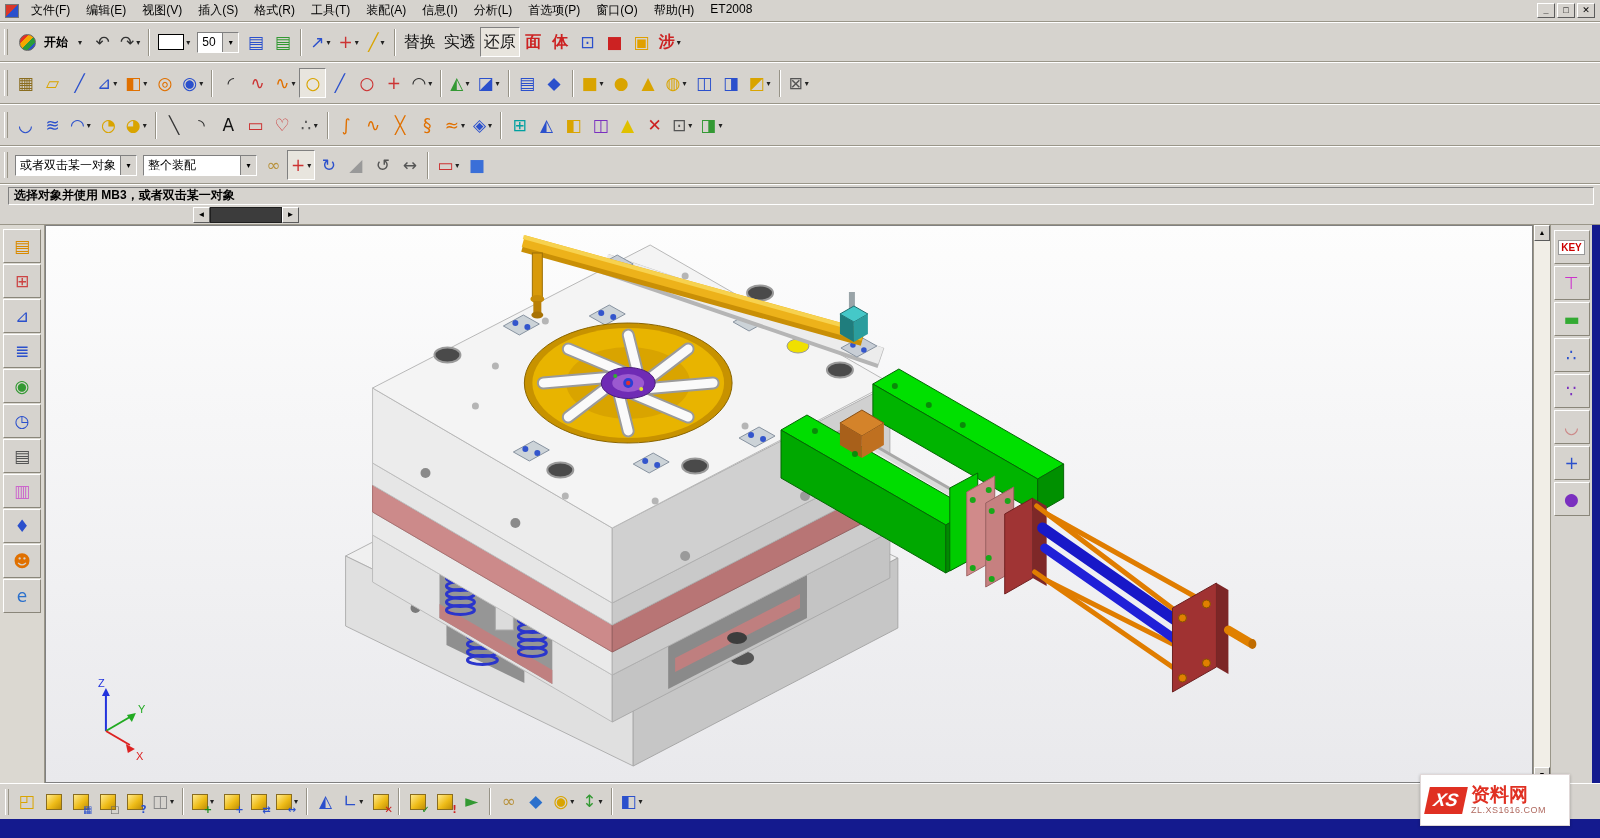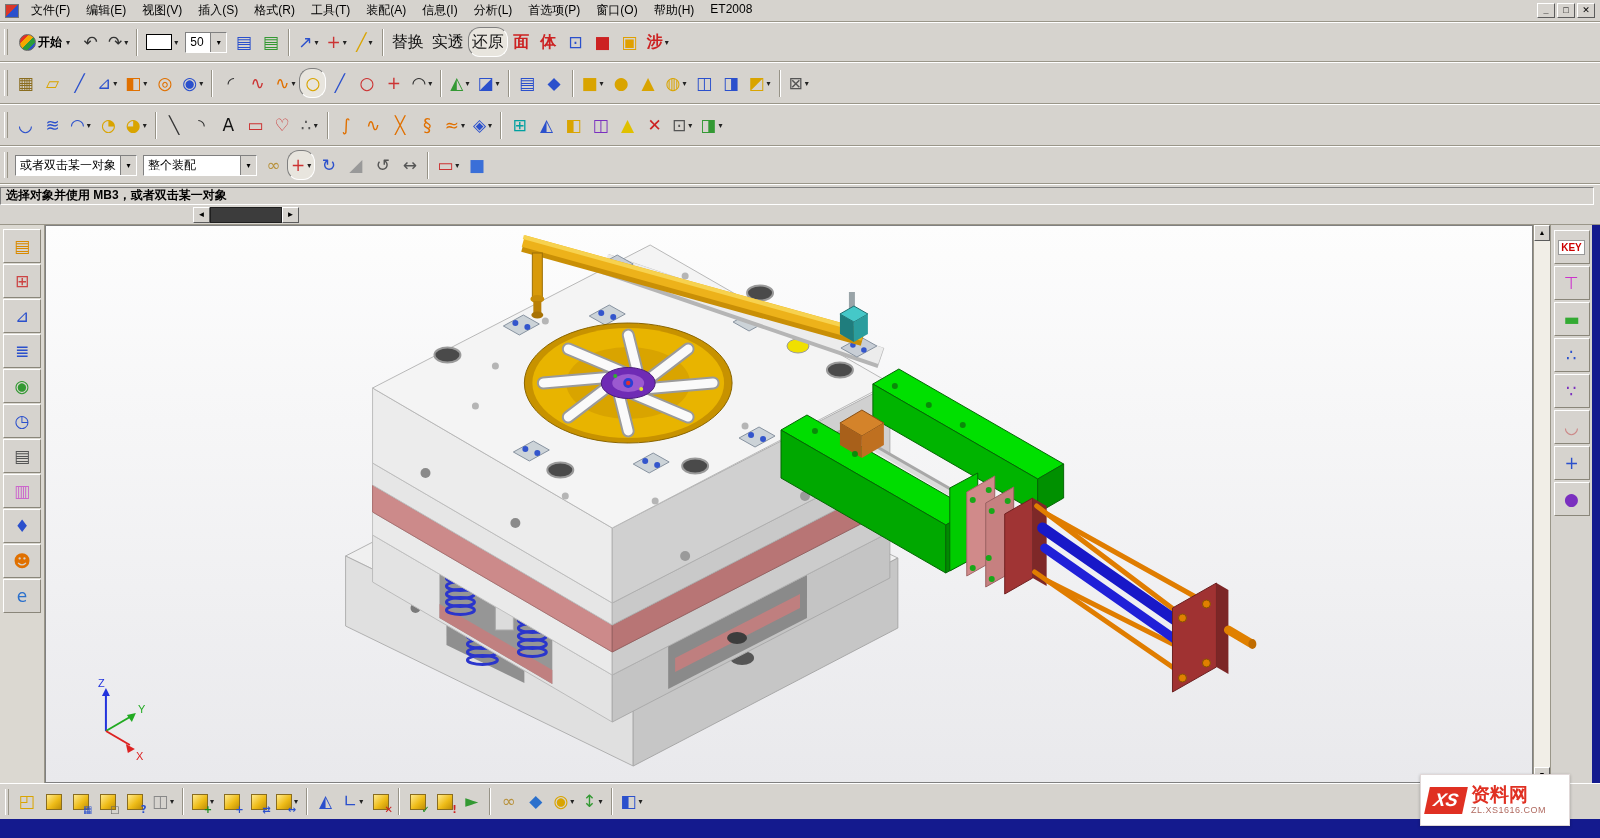--- a/index.html
+++ b/index.html
@@ -12,38 +12,38 @@
   .app-icon { width:14px; height:14px; margin:0 4px 0 2px; background:linear-gradient(135deg,#d8372a 0 50%,#2b50cc 50%); border:1px solid #777; }
   .menu-item { padding:2px 8px; white-space:nowrap; cursor:default; }
   .win-controls { margin-left:auto; display:flex; gap:2px; padding-right:2px; }
   .win-btn { width:18px; height:15px; background:#d6d3ce; border:1px solid; border-color:#fff #5c5c5c #5c5c5c #fff; font-size:9px; line-height:12px; text-align:center; font-weight:bold; }
 
   
   .trow { display:flex; align-items:center; padding-left:2px; border-top:1px solid #fff; border-bottom:1px solid #9a9689; background:#d6d3ce; }
   .trow1 { height:40px; } .trow2 { height:42px; } .trow3 { height:42px; } .trow4 { height:38px; }
   .grip { width:4px; height:26px; border-left:1px solid #fff; border-right:1px solid #9a9689; margin:0 4px 0 2px; }
   .tbtn { height:30px; min-width:27px; display:inline-flex; align-items:center; justify-content:center; padding:0 3px; border:1px solid transparent; cursor:default; }
-  .tbtn.pressed { border-color:#808080 #fff #fff #808080; background:#e8e5de;border-radius:12px; }
+  .tbtn.pressed { border-color:#808080 #fff #fff #808080; background:#e8e5de; }
   .tglyph { font-size:17px; line-height:1; font-family:"DejaVu Sans",sans-serif; }
   .tlab { font-size:16px; white-space:nowrap; }
   .dd { font-size:8px; color:#222; margin-left:2px; }
   .tsep { width:2px; height:27px; border-left:1px solid #979387; border-right:1px solid #fff; margin:0 4px; }
   .combo { display:inline-flex; align-items:center; height:21px; background:#fff; border:1px solid; border-color:#808080 #fff #fff #808080; margin:0 3px; }
   .combo-val { padding:0 4px; font-size:12px; white-space:nowrap; }
   .combo-btn { width:16px; align-self:stretch; background:#d6d3ce; border-left:1px solid #808080; font-size:8px; display:flex; align-items:center; justify-content:center; }
   .swatch { width:26px; height:16px; background:#fff; border:1px solid #000; }
-  .start-btn { display:inline-flex; align-items:center; gap:2px; height:32px; padding:0 6px; border:1px solid transparent; }
+  .start-btn { display:inline-flex; align-items:center; gap:8px; height:32px; padding:0 6px; border:1px solid transparent; }
   .start-logo { width:17px; height:17px; border-radius:50%; background:linear-gradient(135deg,#e63022 0 30%,#f5a800 30% 52%,#2a9d3a 52% 76%,#2b50cc 76%); border:1px solid #666; }
   .start-lab { font-weight:bold; }
   .cube { position:relative; width:16px; height:16px; background:linear-gradient(135deg,#ffe98c,#eebc18 55%,#c08f06); border:1px solid #8a6d1f; }
   .cube-ov { position:absolute; right:-5px; bottom:-6px; font-size:10px; font-weight:bold; color:#1a5c1a; font-family:"DejaVu Sans",sans-serif; }
 
   
   .statusbar { height:22px; display:flex; align-items:center; background:#d6d3ce; border-top:1px solid #fff; }
-  .status-field { flex:1; height:18px; margin:0 6px 0 0; border:1px solid; border-color:#808080 #fff #fff #808080; display:flex; align-items:center; padding:0 5px; font-weight:bold; }
+  .status-field { flex:1; height:18px; margin:0 6px 0 8px; border:1px solid; border-color:#808080 #fff #fff #808080; display:flex; align-items:center; padding:0 5px; font-weight:bold; }
   .hscrollrow { position:relative; height:19px; background:#d6d3ce; border-bottom:1px solid #9a9689; }
   .hscroll-group { position:absolute; left:193px; top:1px; height:16px; display:flex; }
   .hs-btn { width:17px; height:16px; background:#d6d3ce; border:1px solid; border-color:#fff #5c5c5c #5c5c5c #fff; font-size:8px; text-align:center; line-height:14px; }
   .hs-thumb { width:72px; height:16px; background:#3c3c3c; border:1px solid #1f1f1f; }
 
   
   .main { display:flex; height:558px; }
   .left-panel { width:45px; background:#dbd8d1; border-right:1px solid #9a9689; padding-top:3px; }
   .left-panel .tbtn { display:flex; width:38px; height:34px; margin:1px auto; border:1px solid; border-color:#fff #8a867a #8a867a #fff; background:#d6d3ce; }
   .left-panel .tsep { width:30px; height:2px; border:none; border-top:1px solid #979387; border-bottom:1px solid #fff; margin:3px auto; }

